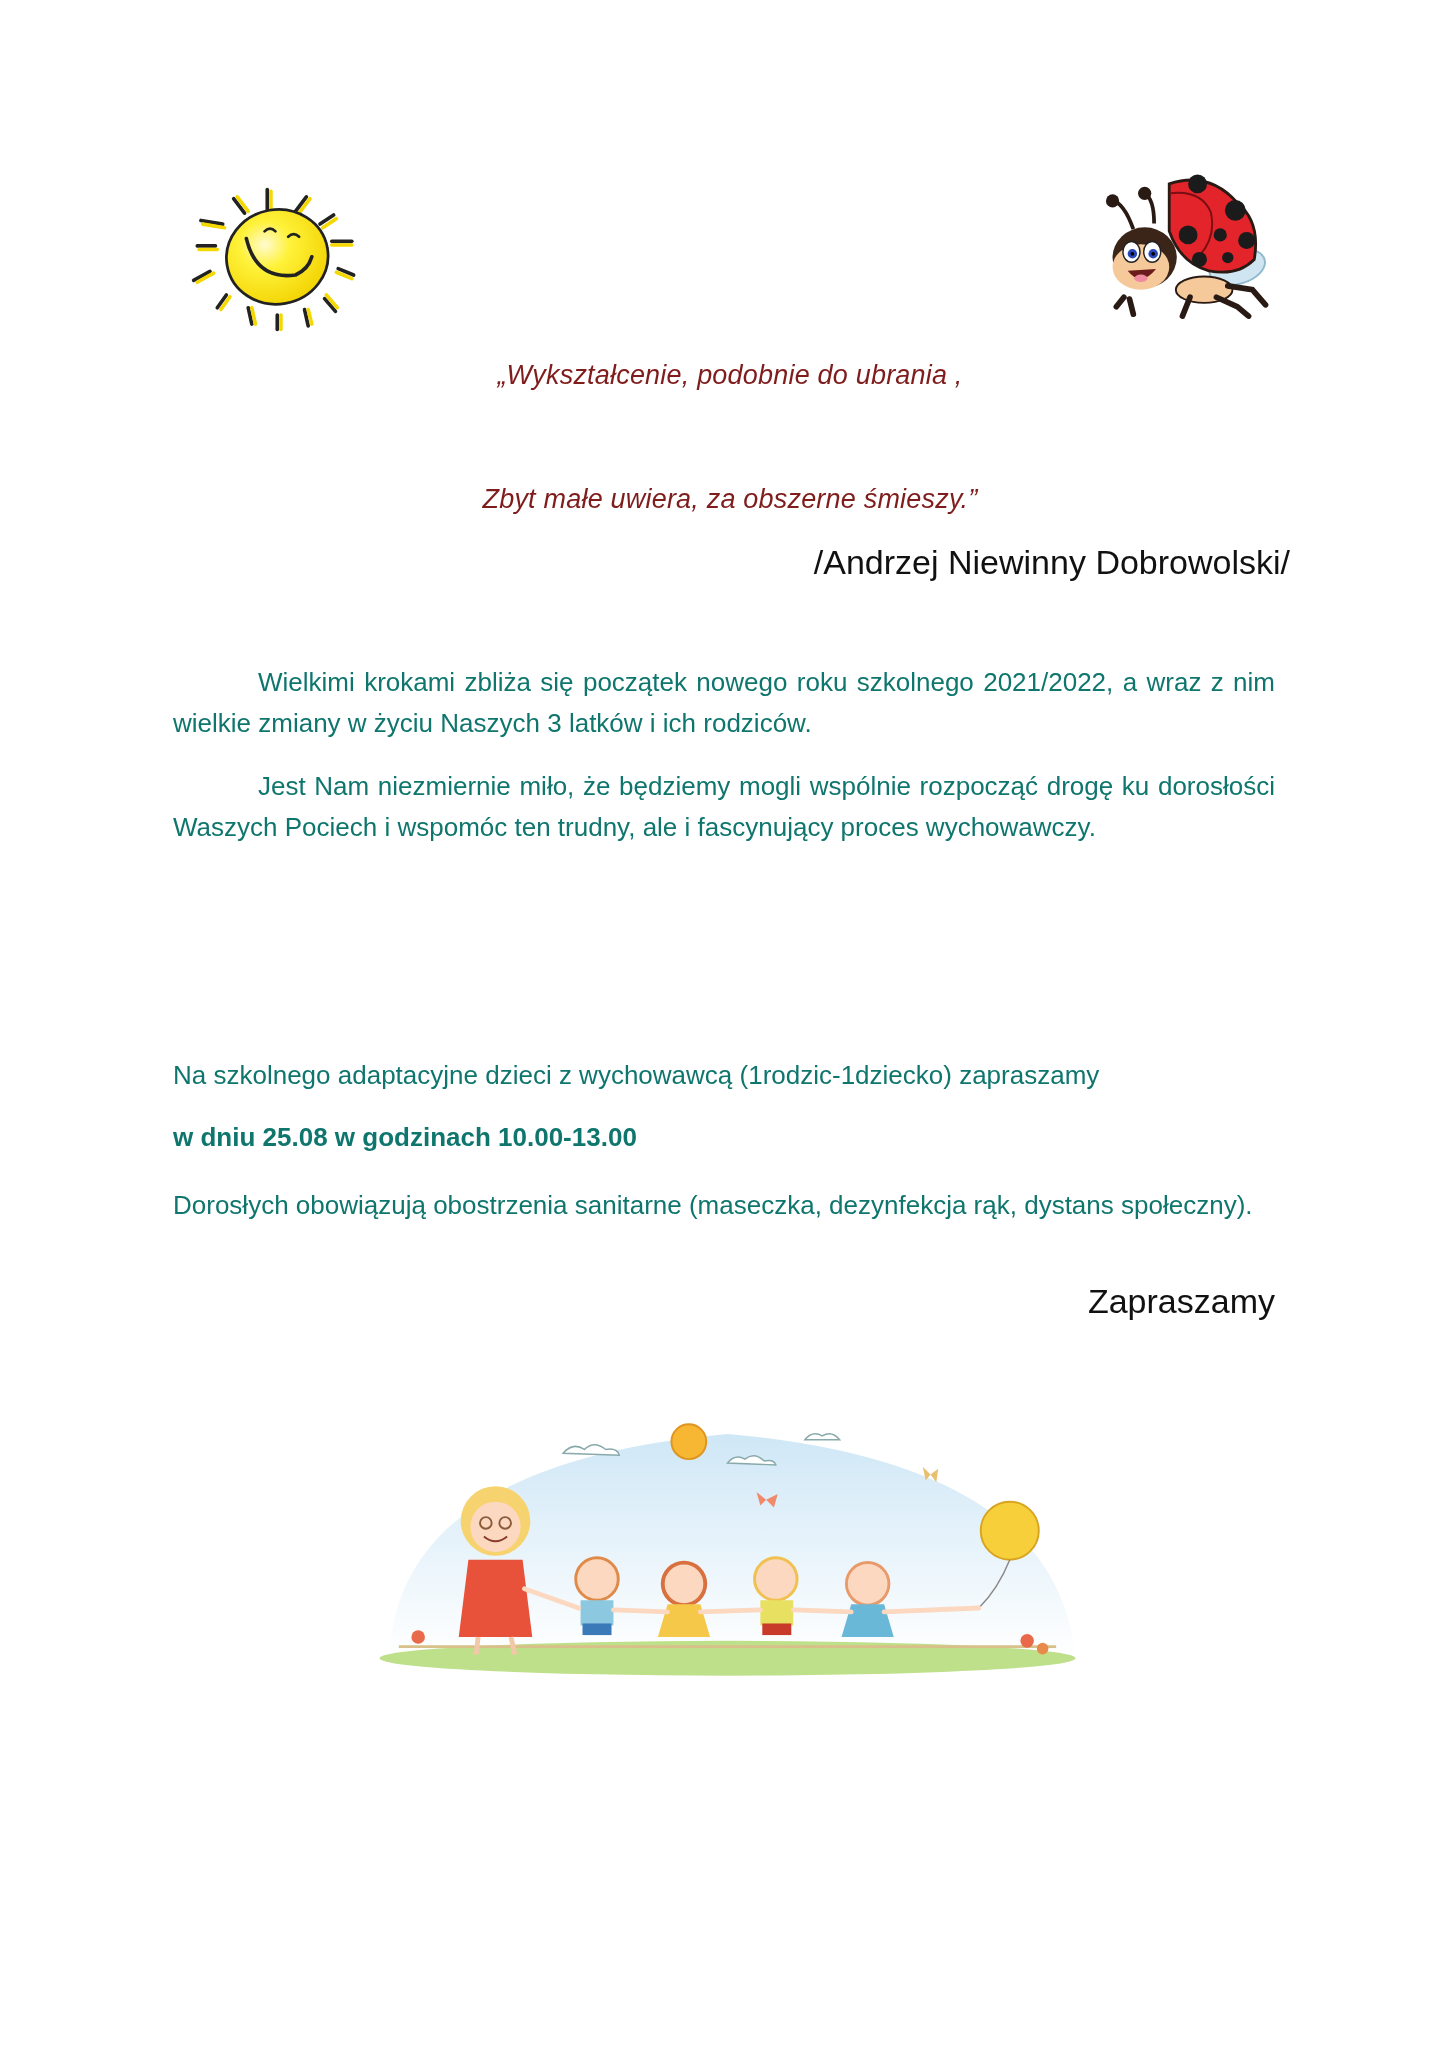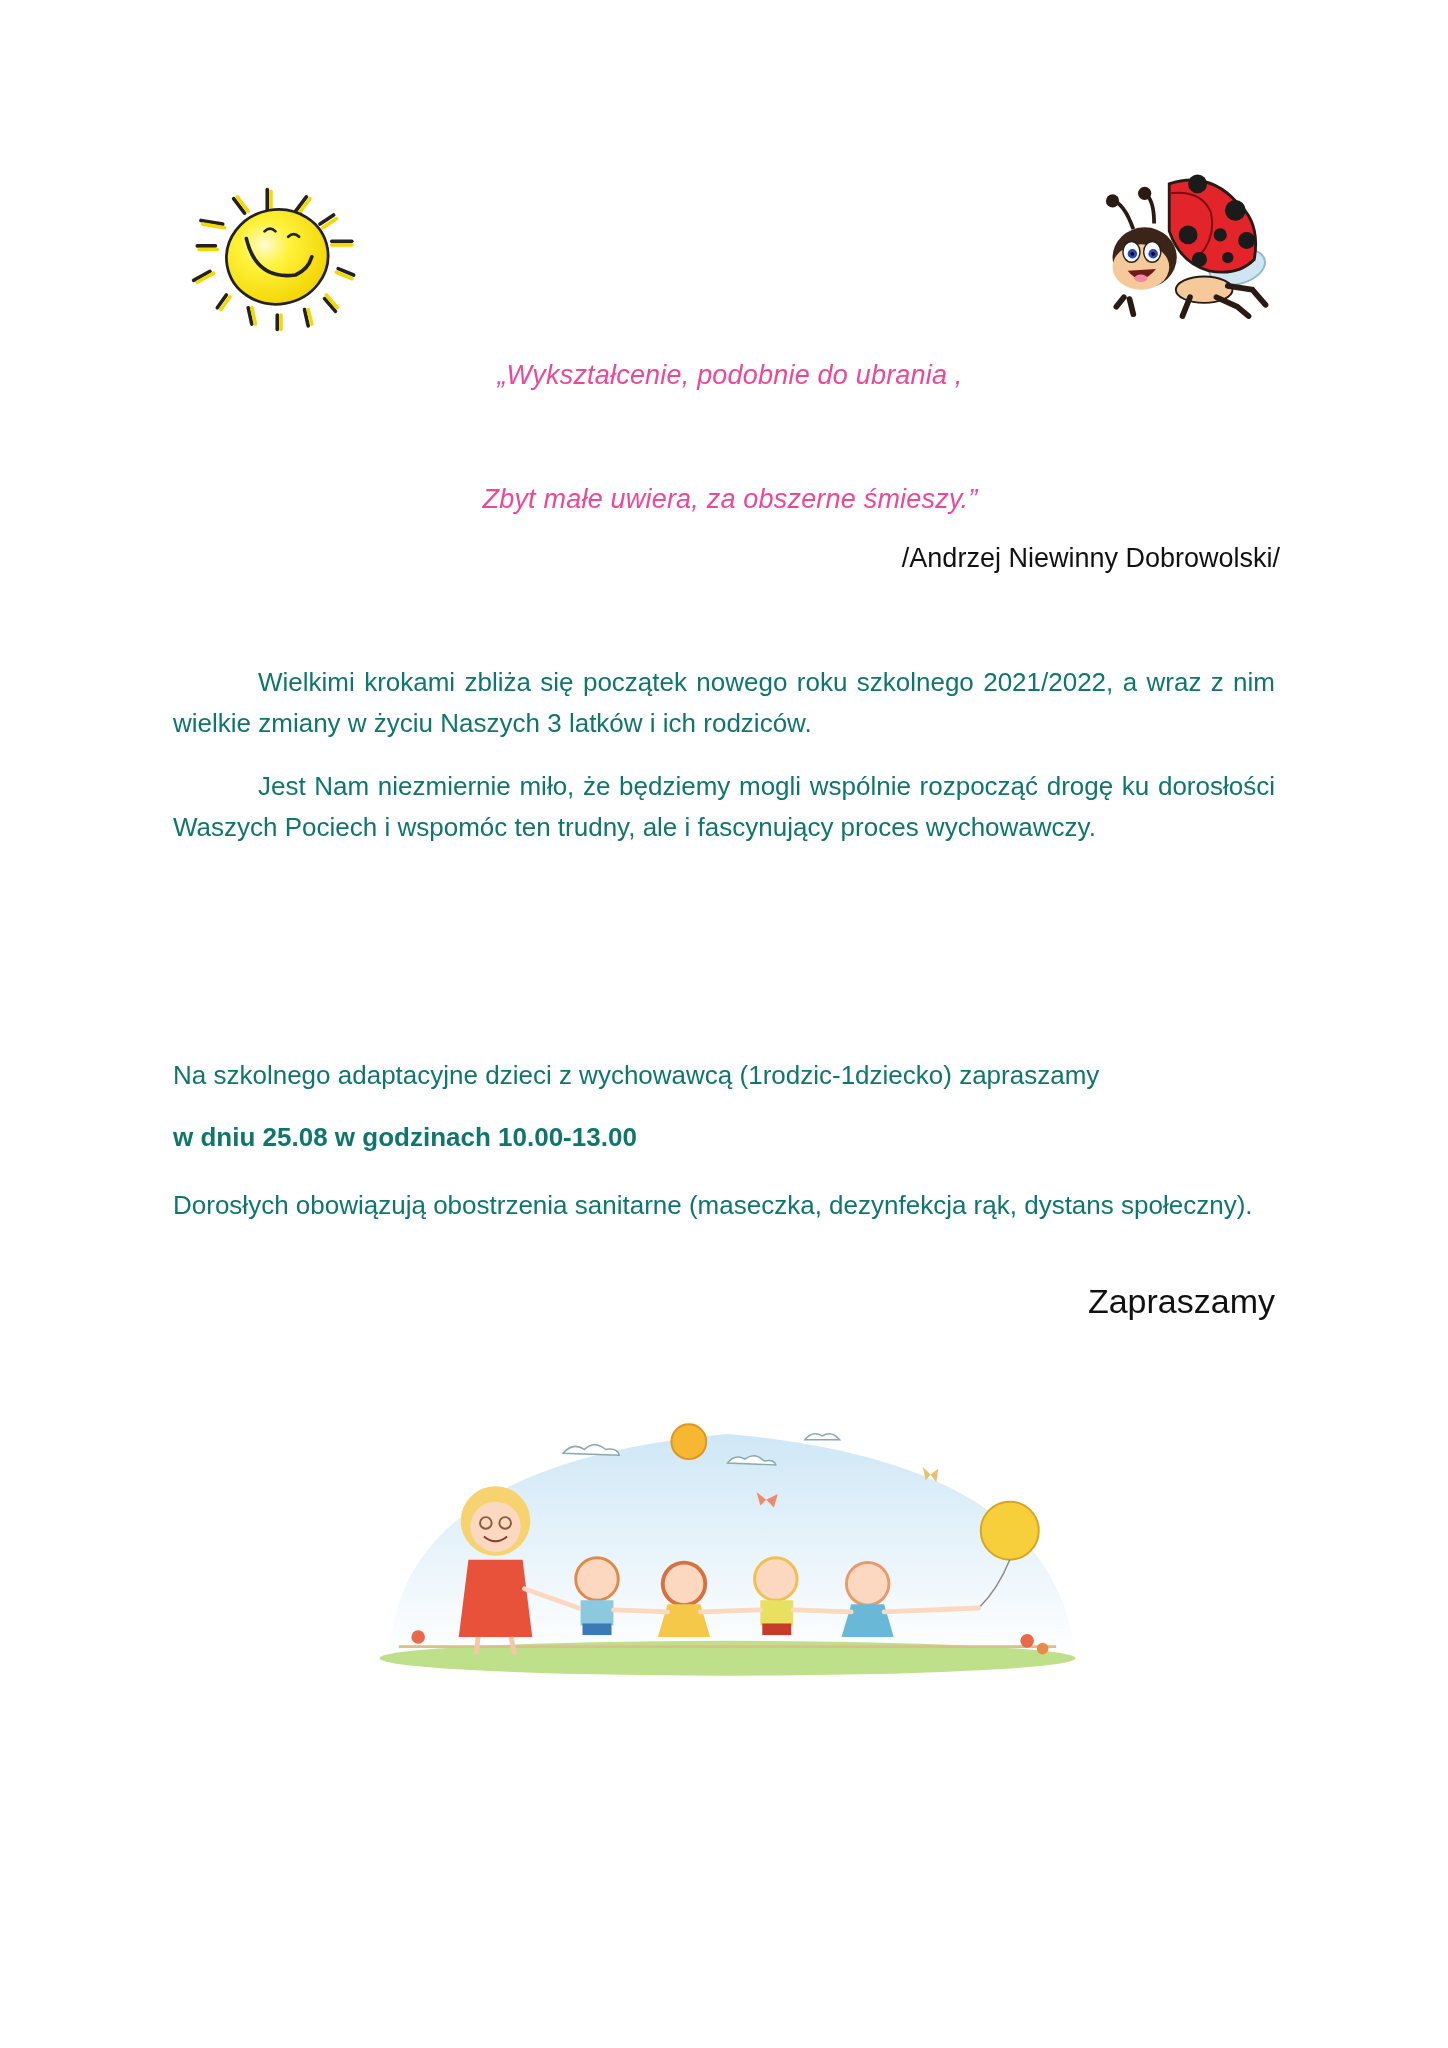--- a/index.html
+++ b/index.html
@@ -4,26 +4,26 @@
 <style>
   html, body { margin: 0; padding: 0; background: #ffffff; }
   body { width: 1448px; height: 2048px; position: relative; overflow: hidden;
          font-family: "Liberation Sans", "DejaVu Sans", sans-serif; color: #111; }
   .page { position: absolute; left: 0; top: 0; width: 1448px; height: 2048px; }
 
   .sun { position: absolute; left: 170px; top: 170px; width: 200px; height: 170px; }
   .ladybug { position: absolute; left: 1095px; top: 165px; width: 190px; height: 170px; }
 
   .quote { position: absolute; left: 300px; width: 860px; text-align: center;
-           color: #ec4899; font-style: italic; font-size: 27px; letter-spacing: 0.2px; }
+           color: #7f1d1d; font-style: italic; font-size: 27px; letter-spacing: 0.2px; }
   .q1 { top: 360px; }
   .q2 { top: 422px; }
   .q3 { top: 484px; }
 
-  .author { position: absolute; right: 168px; top: 543px; font-size: 27px; color: #111; }
+  .author { position: absolute; right: 158px; top: 543px; font-size: 34px; color: #111; }
 
   .body { position: absolute; left: 173px; width: 1102px; font-size: 26px; line-height: 41px;
           text-align: justify; color: #0f766e; }
   .body p { margin: 0; }
   .indent { text-indent: 85px; }
   .p1 { top: 662px; }
   .p2 { top: 766px; }
   .p3 { top: 911px; }
   .p4 { top: 1055px; }
   .p5 { top: 1117px; }

